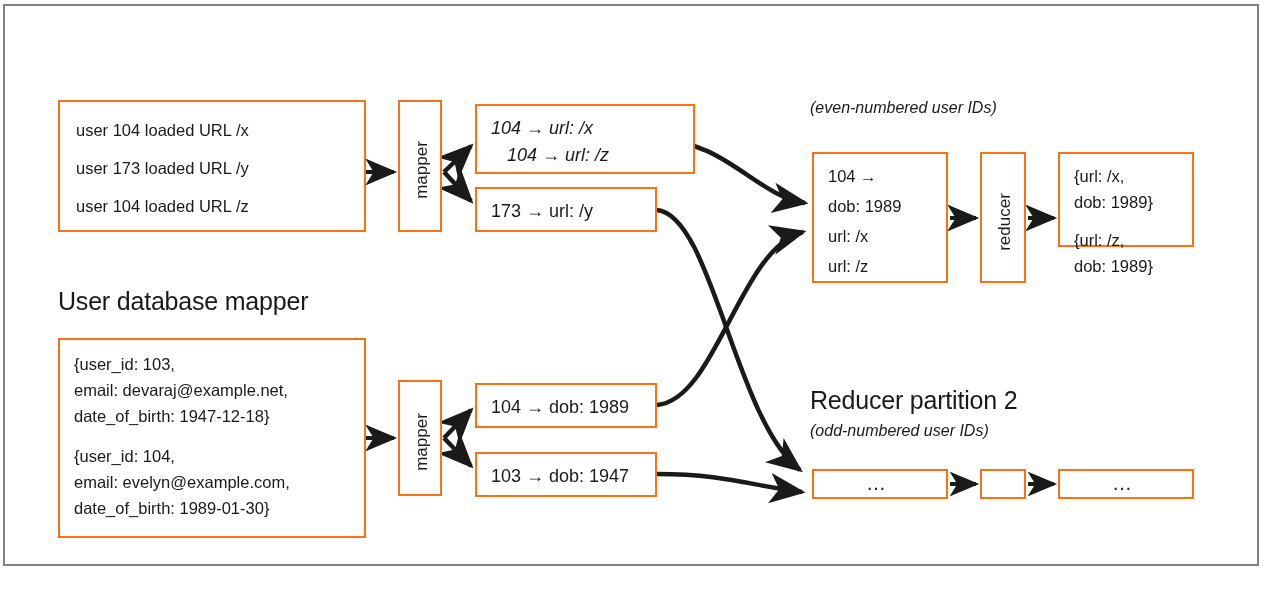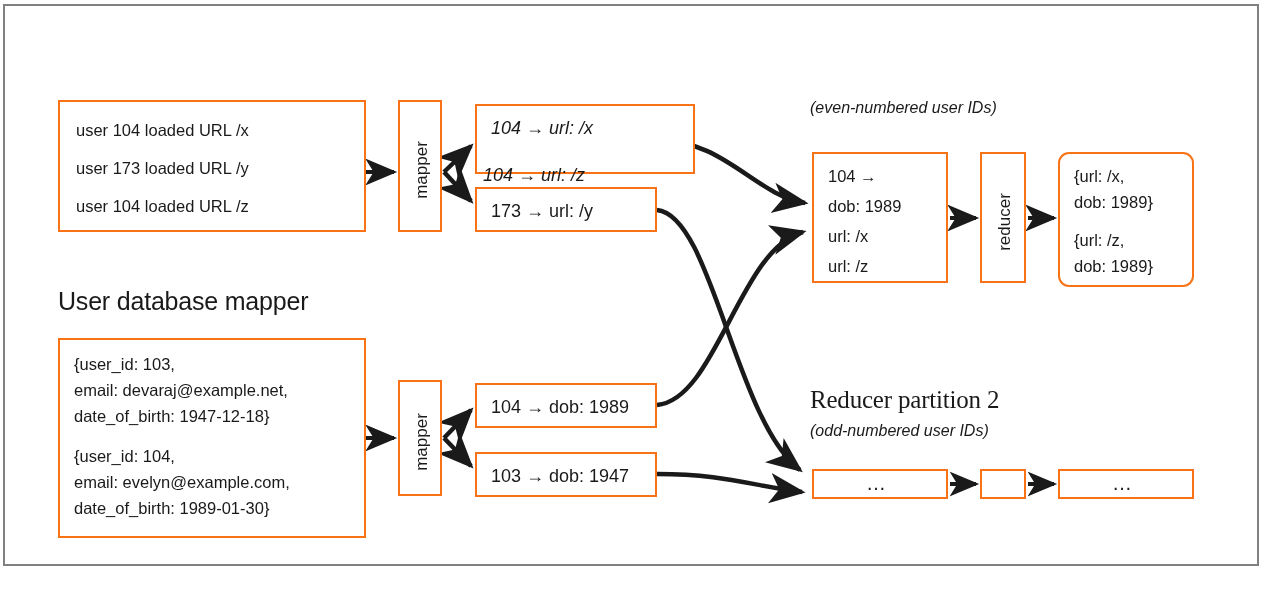--- a/index.html
+++ b/index.html
@@ -126,21 +126,21 @@
     <div class="box-text" style="left:16px; top:58px;">user 173 loaded URL /y</div>
     <div class="box-text" style="left:16px; top:96px;text-align:right;">user 104 loaded URL /z</div>
   </div>
 
   <div class="node-box" style="left:398px; top:100px; width:44px; height:132px;">
     <div class="vertical-label" style="left:-36px; top:58px; width:116px;">mapper</div>
   </div>
 
   <div class="node-box" style="left:475px; top:104px; width:220px; height:70px;font-style:italic;">
     <div class="box-text big" style="left:14px; top:13px;">104 → url: /x</div>
-    <div class="box-text big" style="left:6px; top:40px;margin-top:20px;">104 → url: /z</div>
+    <div class="box-text big" style="left:30px; top:40px;">104 → url: /z</div>
   </div>
 
   <div class="node-box" style="left:475px; top:187px; width:182px; height:45px;">
     <div class="box-text big" style="left:14px; top:13px;">173 → url: /y</div>
   </div>
 
   <div class="heading" style="left:58px; top:287px;">User database mapper</div>
 
   <div class="node-box" style="left:58px; top:338px; width:308px; height:200px;">
     <div class="box-text" style="left:14px; top:16px;">{user_id: 103,</div>
@@ -169,28 +169,28 @@
     <div class="box-text" style="left:14px; top:14px;">104 →</div>
     <div class="box-text" style="left:14px; top:44px;">   dob: 1989</div>
     <div class="box-text" style="left:14px; top:74px;">   url: /x</div>
     <div class="box-text" style="left:14px; top:104px;">   url: /z</div>
   </div>
 
   <div class="node-box" style="left:980px; top:152px; width:46px; height:131px;">
     <div class="vertical-label" style="left:-32px; top:58px; width:110px;">reducer</div>
   </div>
 
-  <div class="node-box" style="left:1058px; top:152px; width:136px; height:135px;border-radius:11px;">
+  <div class="node-box" style="left:1058px; top:152px; width:136px; height:95px;">
     <div class="box-text" style="left:14px; top:14px;">{url: /x,</div>
     <div class="box-text" style="left:14px; top:40px;">  dob: 1989}</div>
     <div class="box-text" style="left:14px; top:78px;">{url: /z,</div>
     <div class="box-text" style="left:14px; top:104px;">  dob: 1989}</div>
   </div>
 
-  <div class="heading" style="left:810px; top:386px;font-family:Liberation Serif, serif;">Reducer partition 2</div>
+  <div class="heading" style="left:810px; top:386px;">Reducer partition 2</div>
   <div class="subheading" style="left:810px; top:422px;">(odd-numbered user IDs)</div>
 
   <div class="node-box" style="left:812px; top:469px; width:136px; height:30px;">
     <div class="ellipsis" style="left:52px; top:1px;">…</div>
   </div>
 
   <div class="node-box" style="left:980px; top:469px; width:46px; height:30px;">
     <div class="vertical-label" style="left:-20px; top:8px; width:86px;"></div>
   </div>
 

